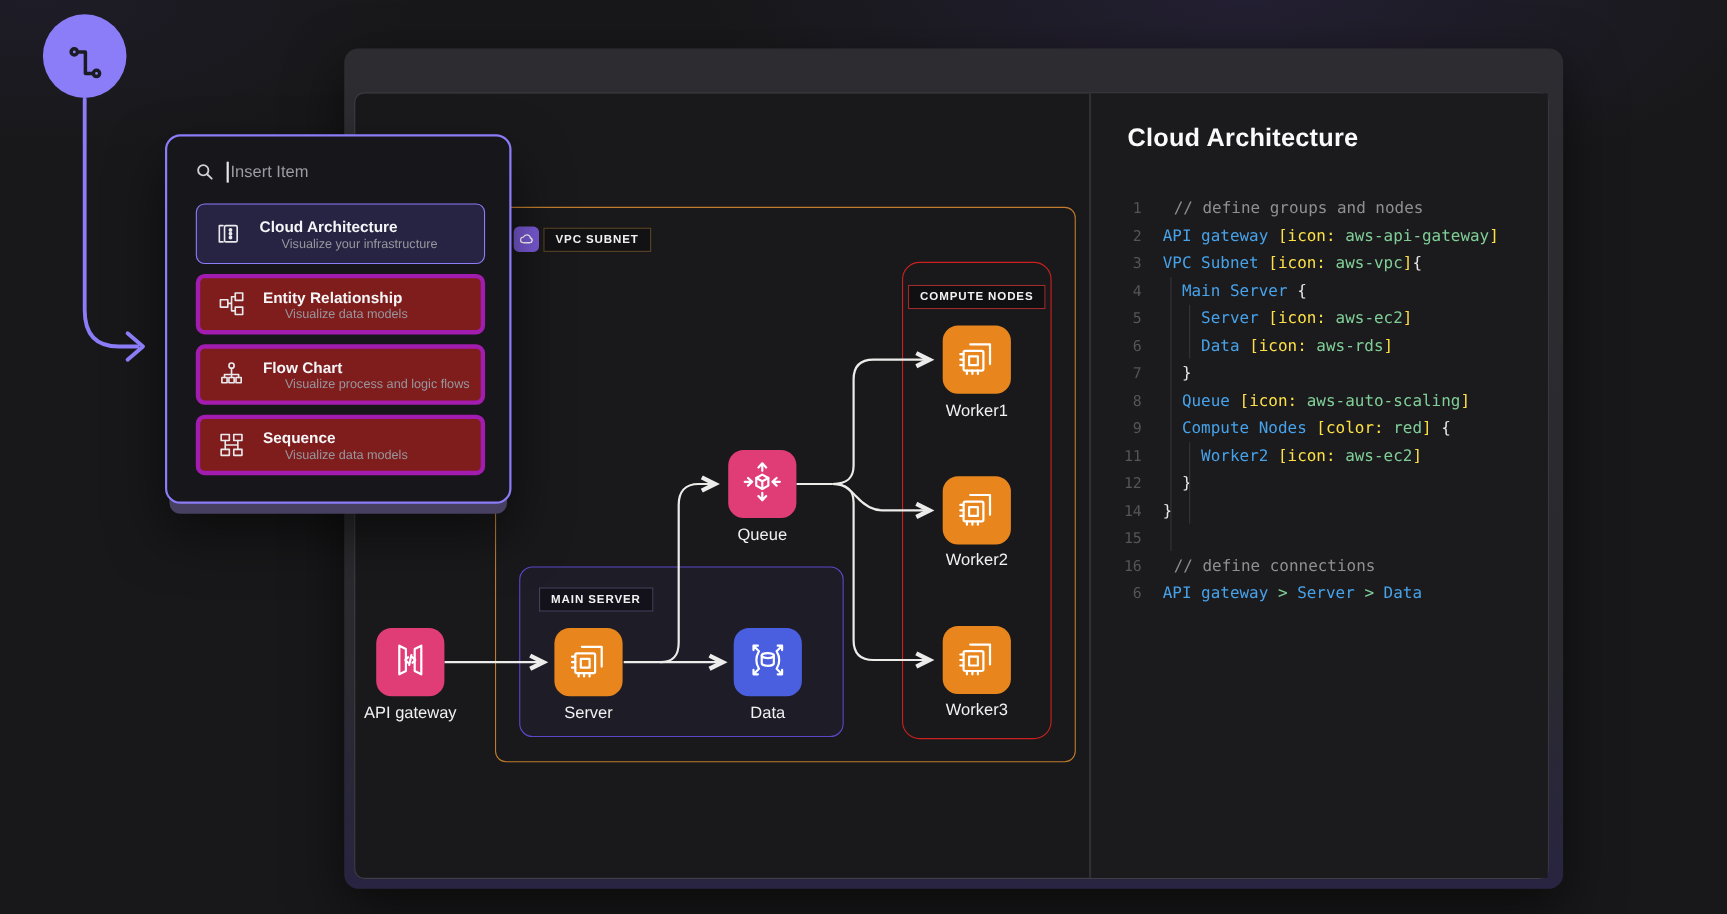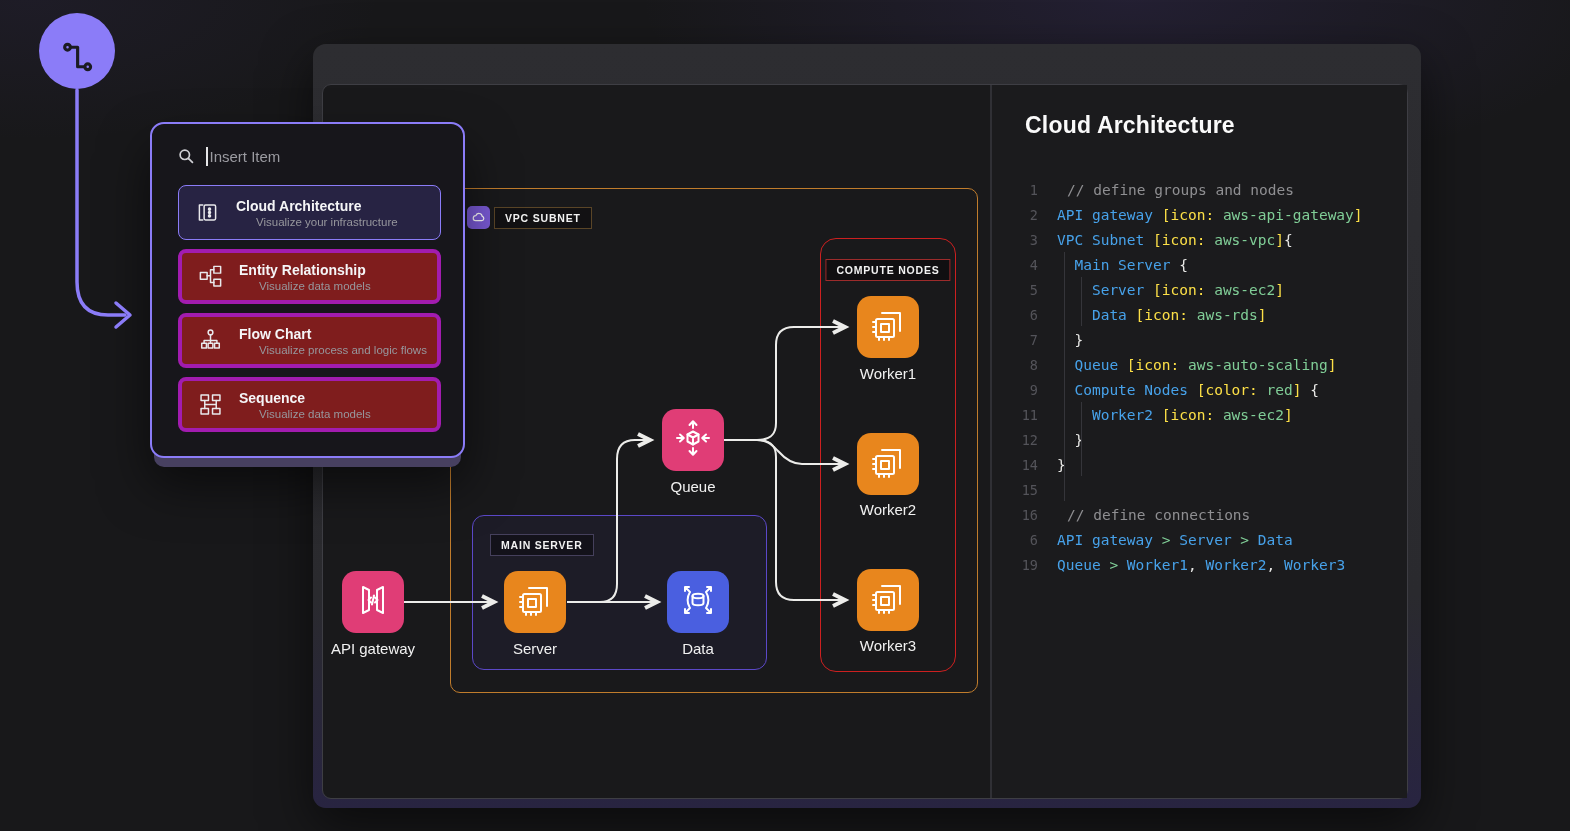--- a/index.html
+++ b/index.html
@@ -298,24 +298,20 @@
         <span class="ln">15</span>
         <span class="code"></span>
       </div>
       <div class="code-line">
         <span class="ln">16</span>
         <span class="code"><span class="tk-comment">// define connections</span></span>
       </div>
       <div class="code-line">
         <span class="ln">6</span>
         <span class="code"><span class="tk-name">API gateway</span><span class="tk-punct"> </span><span class="tk-value">&gt;</span><span class="tk-punct"> </span><span class="tk-name">Server</span><span class="tk-punct"> </span><span class="tk-value">&gt;</span><span class="tk-punct"> </span><span class="tk-name">Data</span></span>
-      </div>
-      <div class="code-line">
-        <span class="ln">19</span>
-        <span class="code"><span class="tk-name">Queue</span><span class="tk-punct"> </span><span class="tk-value">&gt;</span><span class="tk-punct"> </span><span class="tk-name">Worker1</span><span class="tk-punct">, </span><span class="tk-name">Worker2</span><span class="tk-punct">, </span><span class="tk-name">Worker3</span></span>
       </div>
     </div>
   <div class="indent-guide" style="left:1064px; top:252px; height:249px"></div>
   <div class="indent-guide" style="left:1081px; top:277px; height:49px"></div>
   <div class="indent-guide" style="left:1081px; top:402px; height:74px"></div>
 
   <div class="insert-panel">
     <div class="search-row">
       <svg viewBox="0 0 20 20">
         <circle cx="8" cy="8" r="5.5"></circle>

